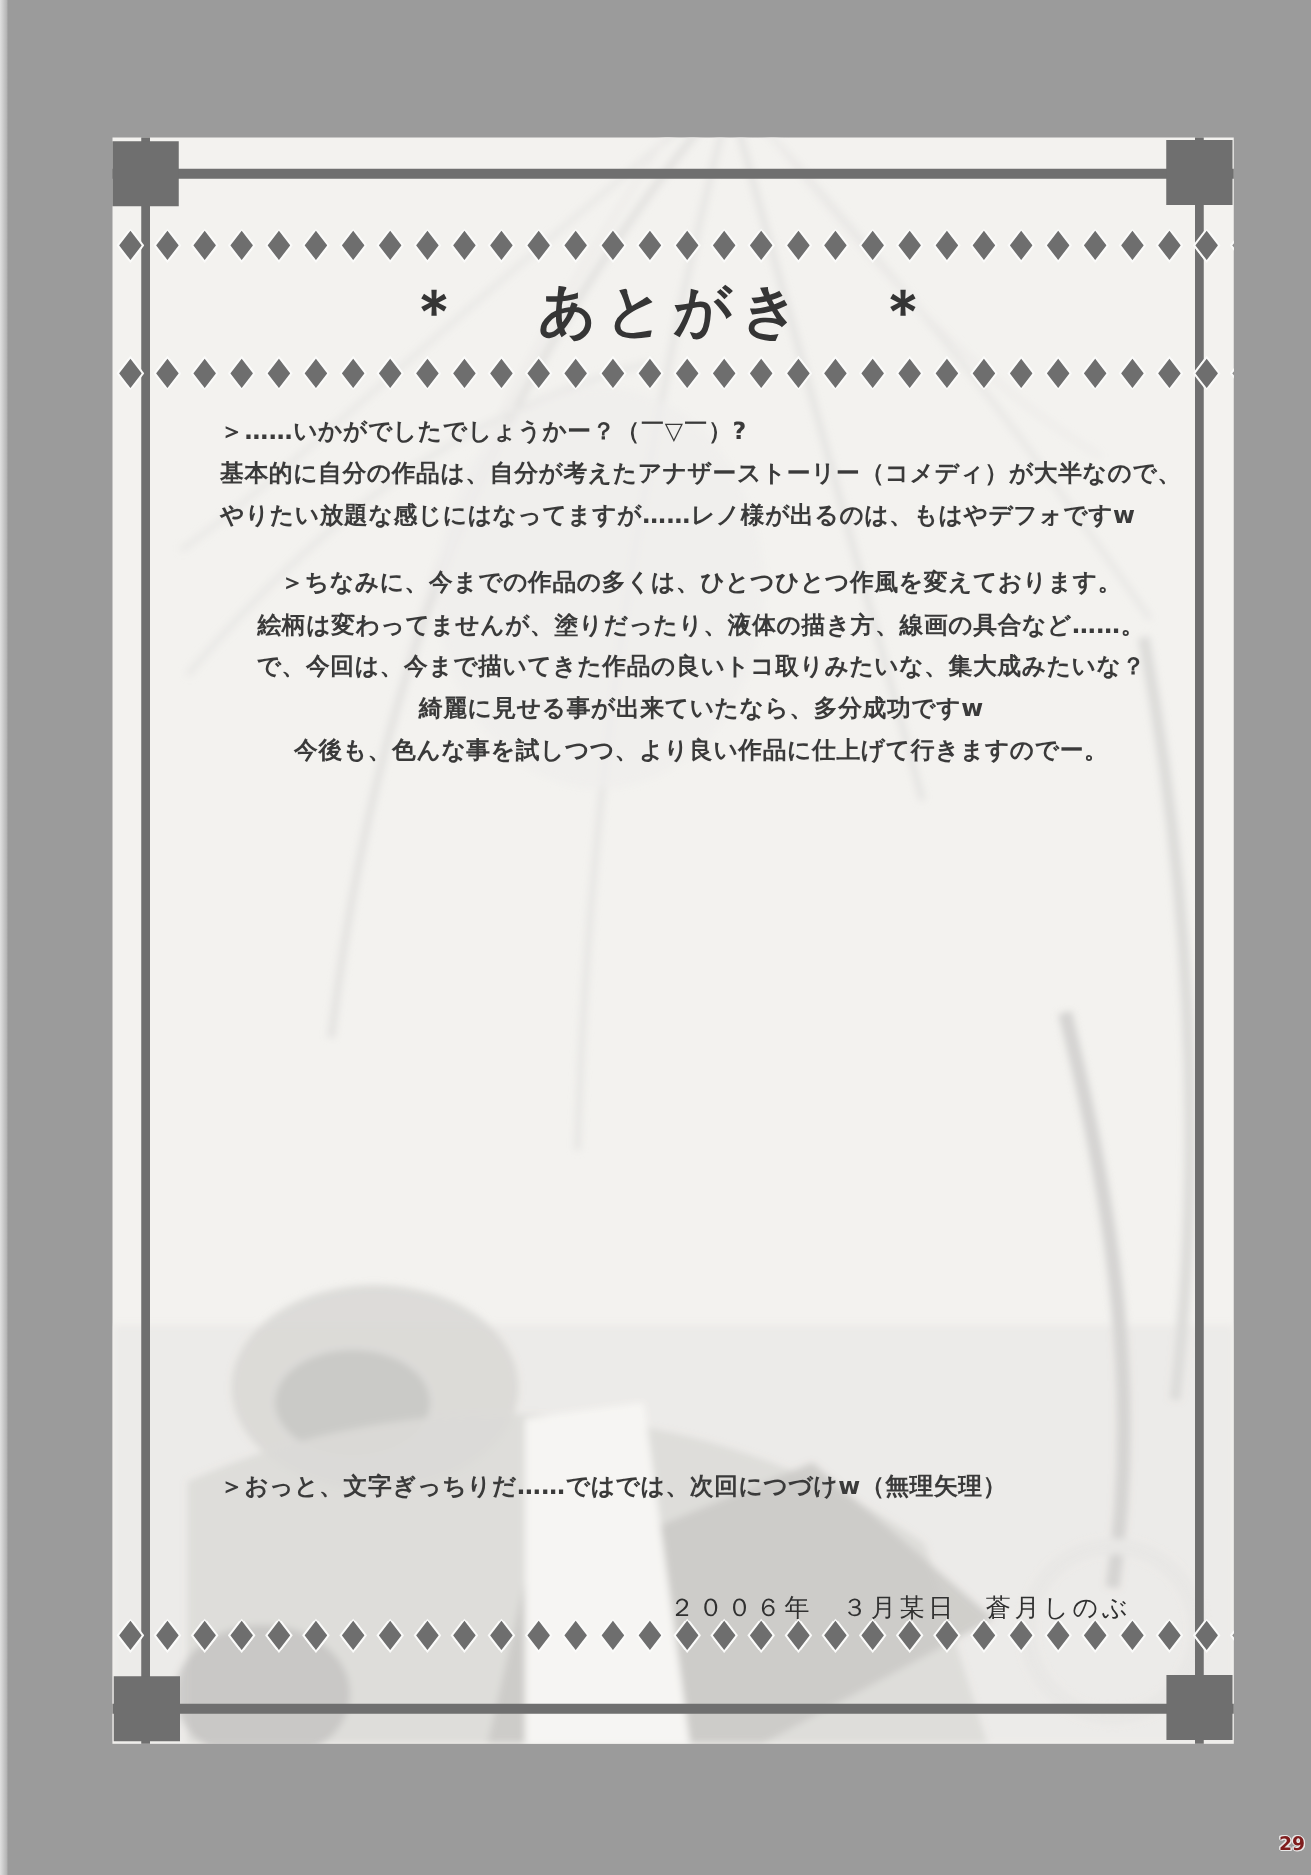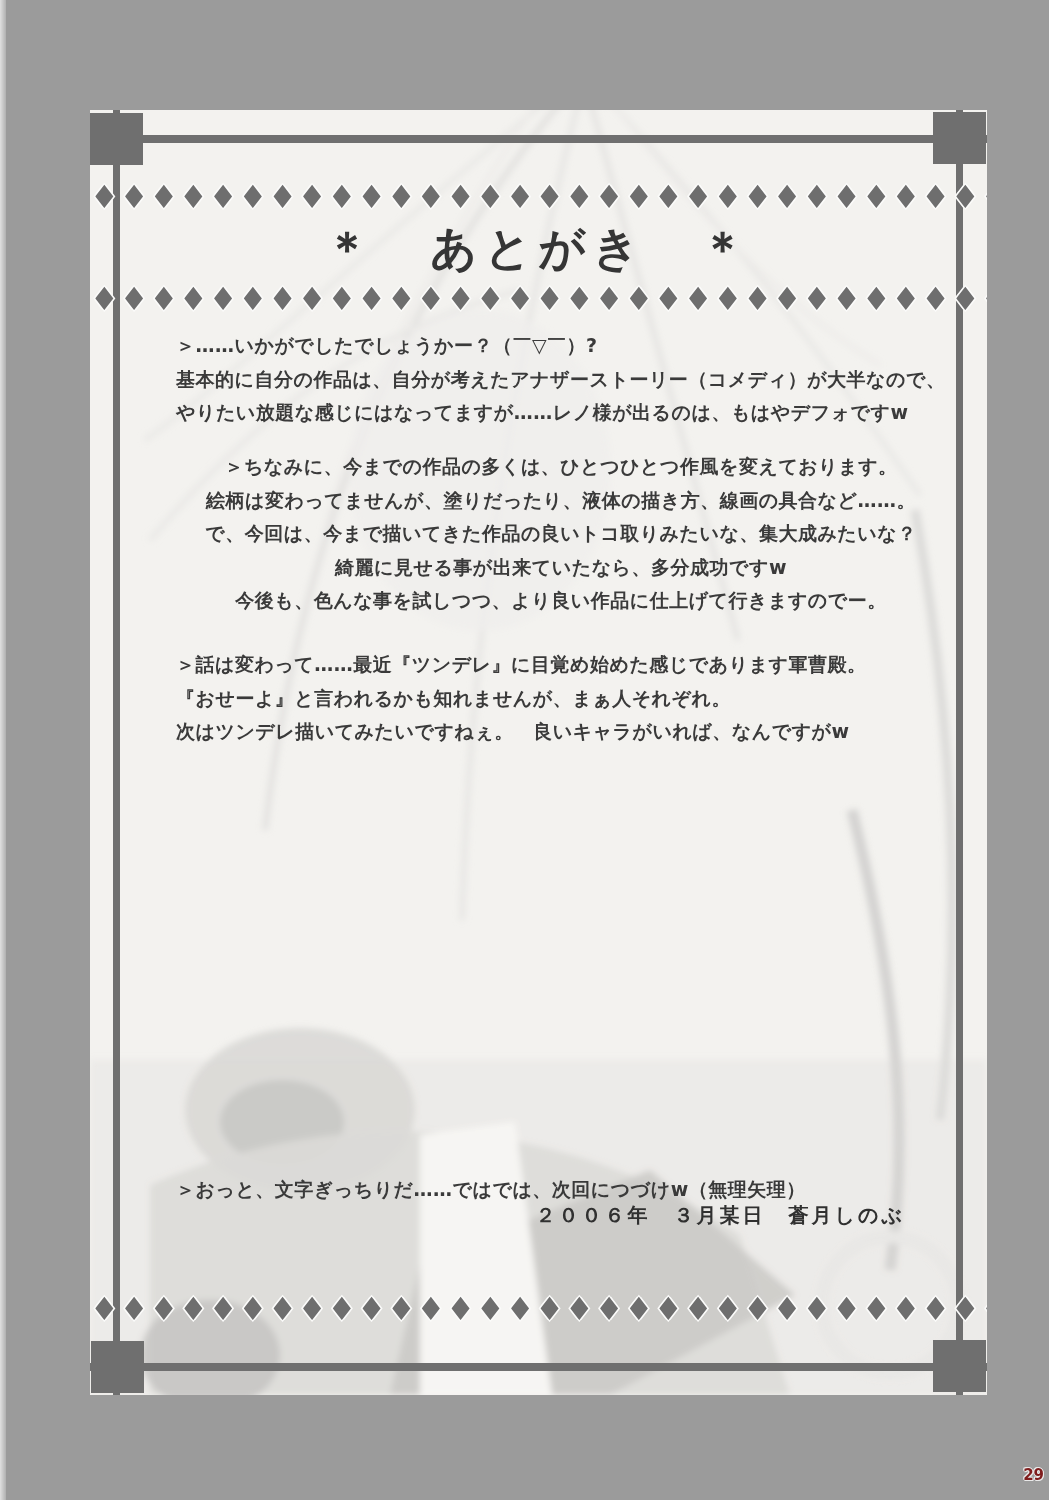--- a/index.html
+++ b/index.html
@@ -62,22 +62,22 @@
     color:var(--text);white-space:pre-line;
     letter-spacing:0.5px;
   }
   .p1{top:203px;margin-top:16px;}
   .p2{top:340px;text-align:center;}
   .p3{top:538px;}
   .p4{top:668px;}
   .p5{top:930px;}
   .p6{top:1063px;}
   .signature{
-    position:absolute;right:82px;top:1092px;
-    font-size:20px;font-weight:bold;letter-spacing:3px;
+    position:absolute;right:82px;top:1163px;
+    font-size:20px;font-weight:normal;letter-spacing:3px;
     color:#303030;
     text-align:center;
   }
   .page-number{
     position:absolute;right:5px;bottom:16px;
     font-size:15px;font-weight:bold;color:#7f1d1d;
     text-shadow:1px 0 #e9e9e9,-1px 0 #e9e9e9,0 1px #e9e9e9,0 -1px #e9e9e9,1px 1px #e9e9e9,-1px -1px #e9e9e9;
   }
 </style>
 </head>
@@ -133,23 +133,20 @@
   <div class="diamond-row row-2">♦♦♦♦♦♦♦♦♦♦♦♦♦♦♦♦♦♦♦♦♦♦♦♦♦♦♦♦♦♦♦♦♦♦♦♦♦♦</div>
 
   <div class="para p1">＞……いかがでしたでしょうかー？（￣▽￣）?
 基本的に自分の作品は、自分が考えたアナザーストーリー（コメディ）が大半なので、
 やりたい放題な感じにはなってますが……レノ様が出るのは、もはやデフォですw</div>
   <div class="para p2">＞ちなみに、今までの作品の多くは、ひとつひとつ作風を変えております。
 絵柄は変わってませんが、塗りだったり、液体の描き方、線画の具合など……。
 で、今回は、今まで描いてきた作品の良いトコ取りみたいな、集大成みたいな？
 綺麗に見せる事が出来ていたなら、多分成功ですw
 今後も、色んな事を試しつつ、より良い作品に仕上げて行きますのでー。</div>
-  <div class="para p3">＞話は変わって……最近『ツンデレ』に目覚め始めた感じであります軍曹殿。
-『おせーよ』と言われるかも知れませんが、まぁ人それぞれ。
-次はツンデレ描いてみたいですねぇ。　良いキャラがいれば、なんですがw</div>
   <div class="para p6">＞おっと、文字ぎっちりだ……ではでは、次回につづけw（無理矢理）</div>
 
   <div class="signature">２００６年　３月某日　蒼月しのぶ</div>
 
   <div class="diamond-row row-3">♦♦♦♦♦♦♦♦♦♦♦♦♦♦♦♦♦♦♦♦♦♦♦♦♦♦♦♦♦♦♦♦♦♦♦♦♦♦</div>
 </div>
 
 <div class="page-number">29</div>
 
 </body></html>

